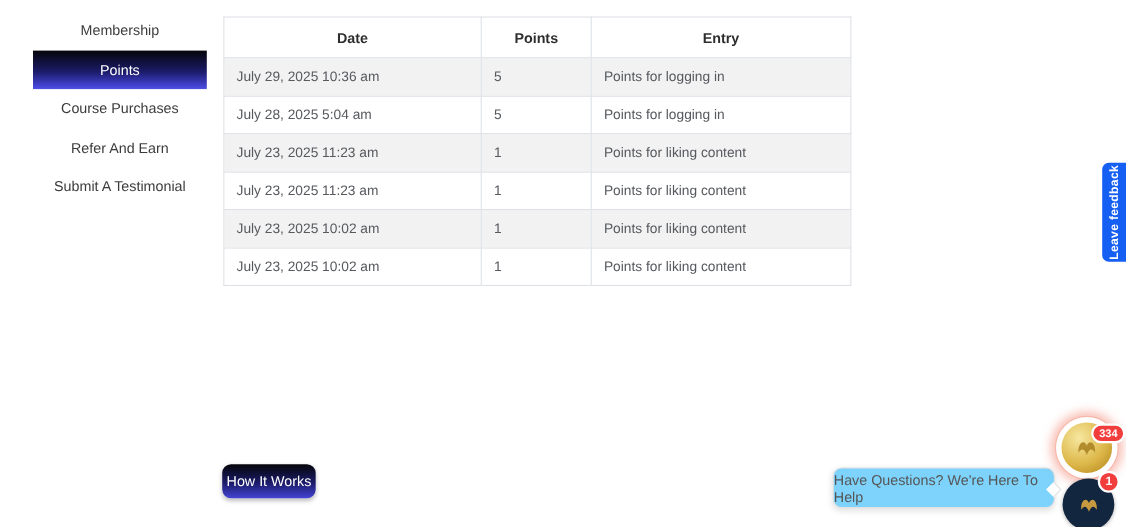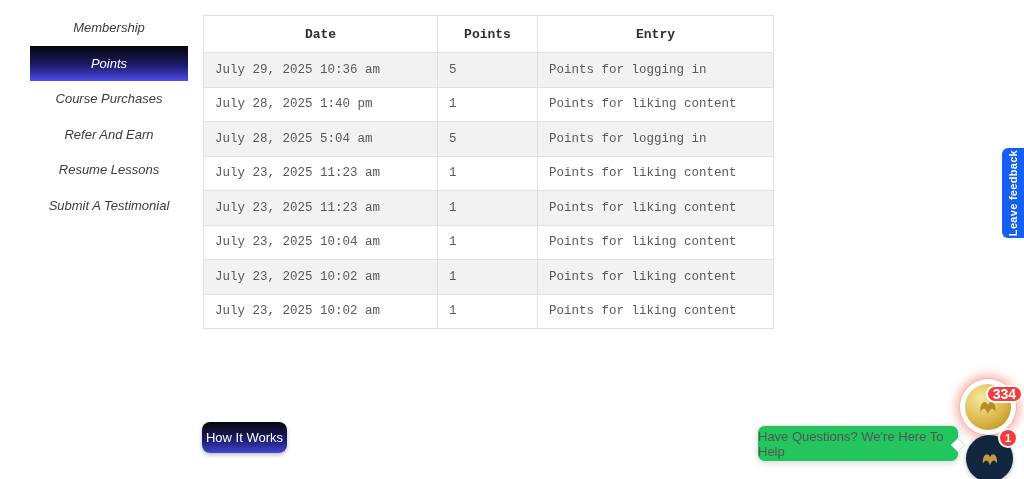--- a/index.html
+++ b/index.html
@@ -19,33 +19,33 @@
   *{box-sizing:border-box;margin:0;padding:0;}
   html,body{width:1024px;height:479px;}
   body{
     position:relative;
     background:#ffffff;
     overflow:hidden;
     font-family:"Liberation Sans", sans-serif;
   }
 
   
-  .sidebar{position:absolute;left:0;top:10px;width:218px;font-style:italic;}
+  .sidebar{position:absolute;left:0;top:10px;width:218px;}
   .side-item{
     width:158px;height:35.5px;margin:0 auto;
     display:flex;align-items:center;justify-content:center;
     font-size:13px;color:var(--sidebar-text);cursor:pointer;
   }
   .side-item.selected{
     background:linear-gradient(180deg,var(--grad-top) 0%,var(--grad-mid) 55%,var(--grad-bottom) 92%,#5252e2 100%);
     color:#ffffff;
   }
 
   
-  .table-wrap{position:absolute;left:203px;top:15px;width:570px;font-family:Liberation Mono, monospace;}
+  .table-wrap{position:absolute;left:203px;top:15px;width:570px;}
   table{width:100%;border-collapse:collapse;table-layout:fixed;}
   col.c-date{width:234px;}
   col.c-points{width:100px;}
   col.c-entry{width:236px;}
   th{
     height:37px;font-size:13px;font-weight:bold;color:var(--header-text);
     text-align:center;border:1px solid var(--border-gray);background:#fff;
   }
   td{
     height:34.5px;font-size:12.5px;color:var(--cell-text);
@@ -70,21 +70,21 @@
     display:flex;align-items:center;justify-content:center;cursor:pointer;
   }
   .feedback-tab span{
     writing-mode:vertical-rl;transform:rotate(180deg);
     color:#fff;font-size:11px;font-weight:bold;letter-spacing:.3px;white-space:nowrap;
   }
 
   
   .chat-tooltip{
     position:absolute;left:757px;top:425px;width:202px;height:37px;
-    background:#22c55e;border:1px solid #e2e2e2;border-radius:8px;
+    background:#7dd3fc;border:1px solid #e2e2e2;border-radius:8px;
     box-shadow:0 2px 6px rgba(0,0,0,.12);
     display:flex;align-items:center;justify-content:center;
     font-size:13px;color:#555;
   }
   .chat-tooltip::after{
     content:"";position:absolute;right:-5px;top:14px;width:9px;height:9px;
     background:#fff;border-right:1px solid #e2e2e2;border-top:1px solid #e2e2e2;
     transform:rotate(45deg);
   }
 
@@ -95,21 +95,21 @@
     box-shadow:0 0 0 1px #f6b8aa, 0 0 9px 5px rgba(244,130,110,.5);
   }
   .coin{
     position:absolute;inset:8px;border-radius:50%;
     background:radial-gradient(circle at 35% 30%,#f7e7a0,#ddb84a 55%,#b08014);
     display:flex;align-items:center;justify-content:center;
   }
   .badge-pill{
     position:absolute;right:-4px;top:9px;min-width:26px;height:18px;
     padding:0 5px;border-radius:10px;border:2px solid #fff;
-    background:var(--badge-red);color:#fff;font-size:14px;font-weight:bold;
+    background:var(--badge-red);color:#fff;font-size:10px;font-weight:bold;
     display:flex;align-items:center;justify-content:center;
   }
 
   
   .chat-launcher{
     position:absolute;left:966px;top:435px;width:47px;height:47px;
     border-radius:50%;background:var(--navy);cursor:pointer;
     display:flex;align-items:center;justify-content:center;
     box-shadow:0 1px 4px rgba(0,0,0,.3);
   }
@@ -120,21 +120,20 @@
   }
 </style>
 </head>
 <body>
 
 <nav class="sidebar">
   <div class="side-item">Membership</div>
   <div class="side-item selected">Points</div>
   <div class="side-item">Course Purchases</div>
   <div class="side-item">Refer And Earn</div>
-  <div class="side-item">Resume Lessons</div>
   <div class="side-item">Submit A Testimonial</div>
 </nav>
 
 <div class="table-wrap">
   <table>
     <colgroup>
         <col class="c-date">
         <col class="c-points">
         <col class="c-entry">
       </colgroup>
@@ -145,41 +144,31 @@
         <th>Entry</th>
       </tr>
     </thead>
     <tbody>
       <tr>
         <td>July 29, 2025 10:36 am</td>
         <td>5</td>
         <td>Points for logging in</td>
       </tr>
       <tr>
-        <td>July 28, 2025 1:40 pm</td>
-        <td>1</td>
-        <td>Points for liking content</td>
-      </tr>
-      <tr>
         <td>July 28, 2025 5:04 am</td>
         <td>5</td>
         <td>Points for logging in</td>
       </tr>
       <tr>
         <td>July 23, 2025 11:23 am</td>
         <td>1</td>
         <td>Points for liking content</td>
       </tr>
       <tr>
         <td>July 23, 2025 11:23 am</td>
-        <td>1</td>
-        <td>Points for liking content</td>
-      </tr>
-      <tr>
-        <td>July 23, 2025 10:04 am</td>
         <td>1</td>
         <td>Points for liking content</td>
       </tr>
       <tr>
         <td>July 23, 2025 10:02 am</td>
         <td>1</td>
         <td>Points for liking content</td>
       </tr>
       <tr>
         <td>July 23, 2025 10:02 am</td>

